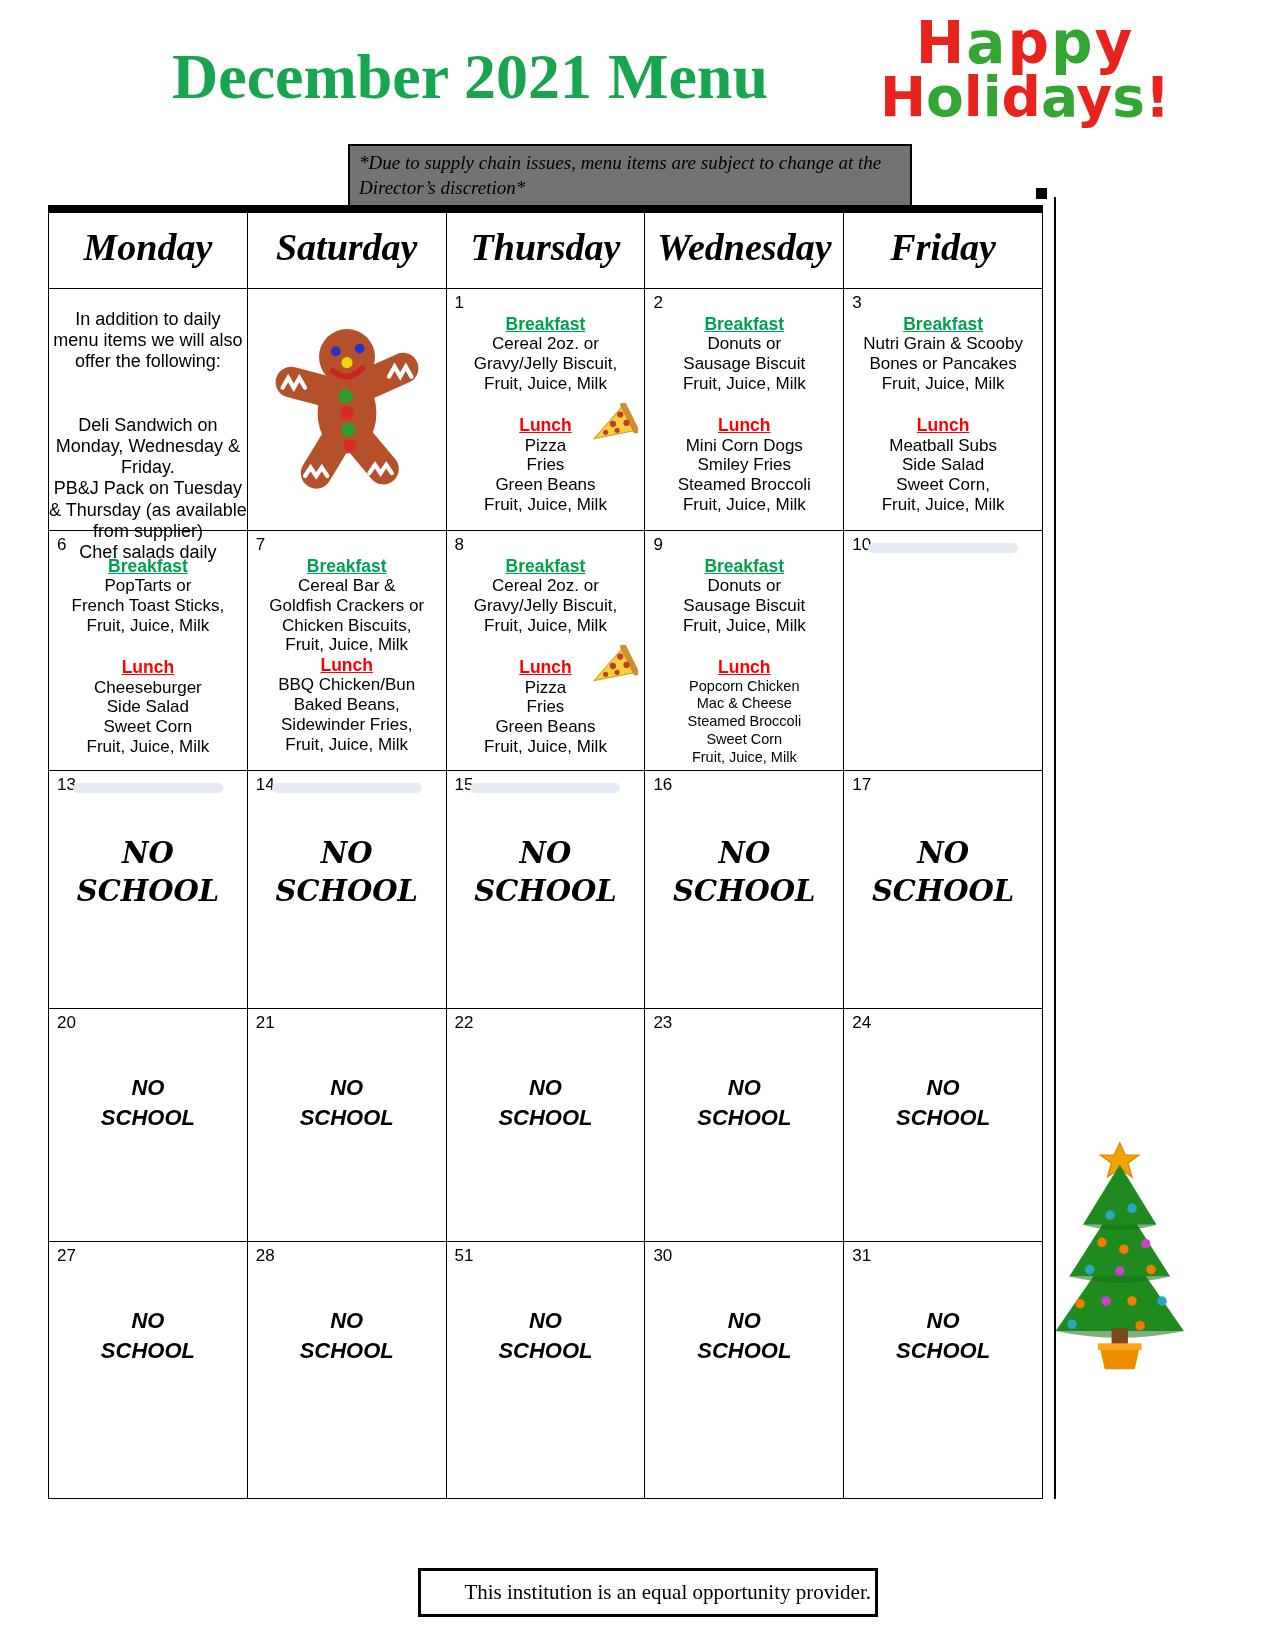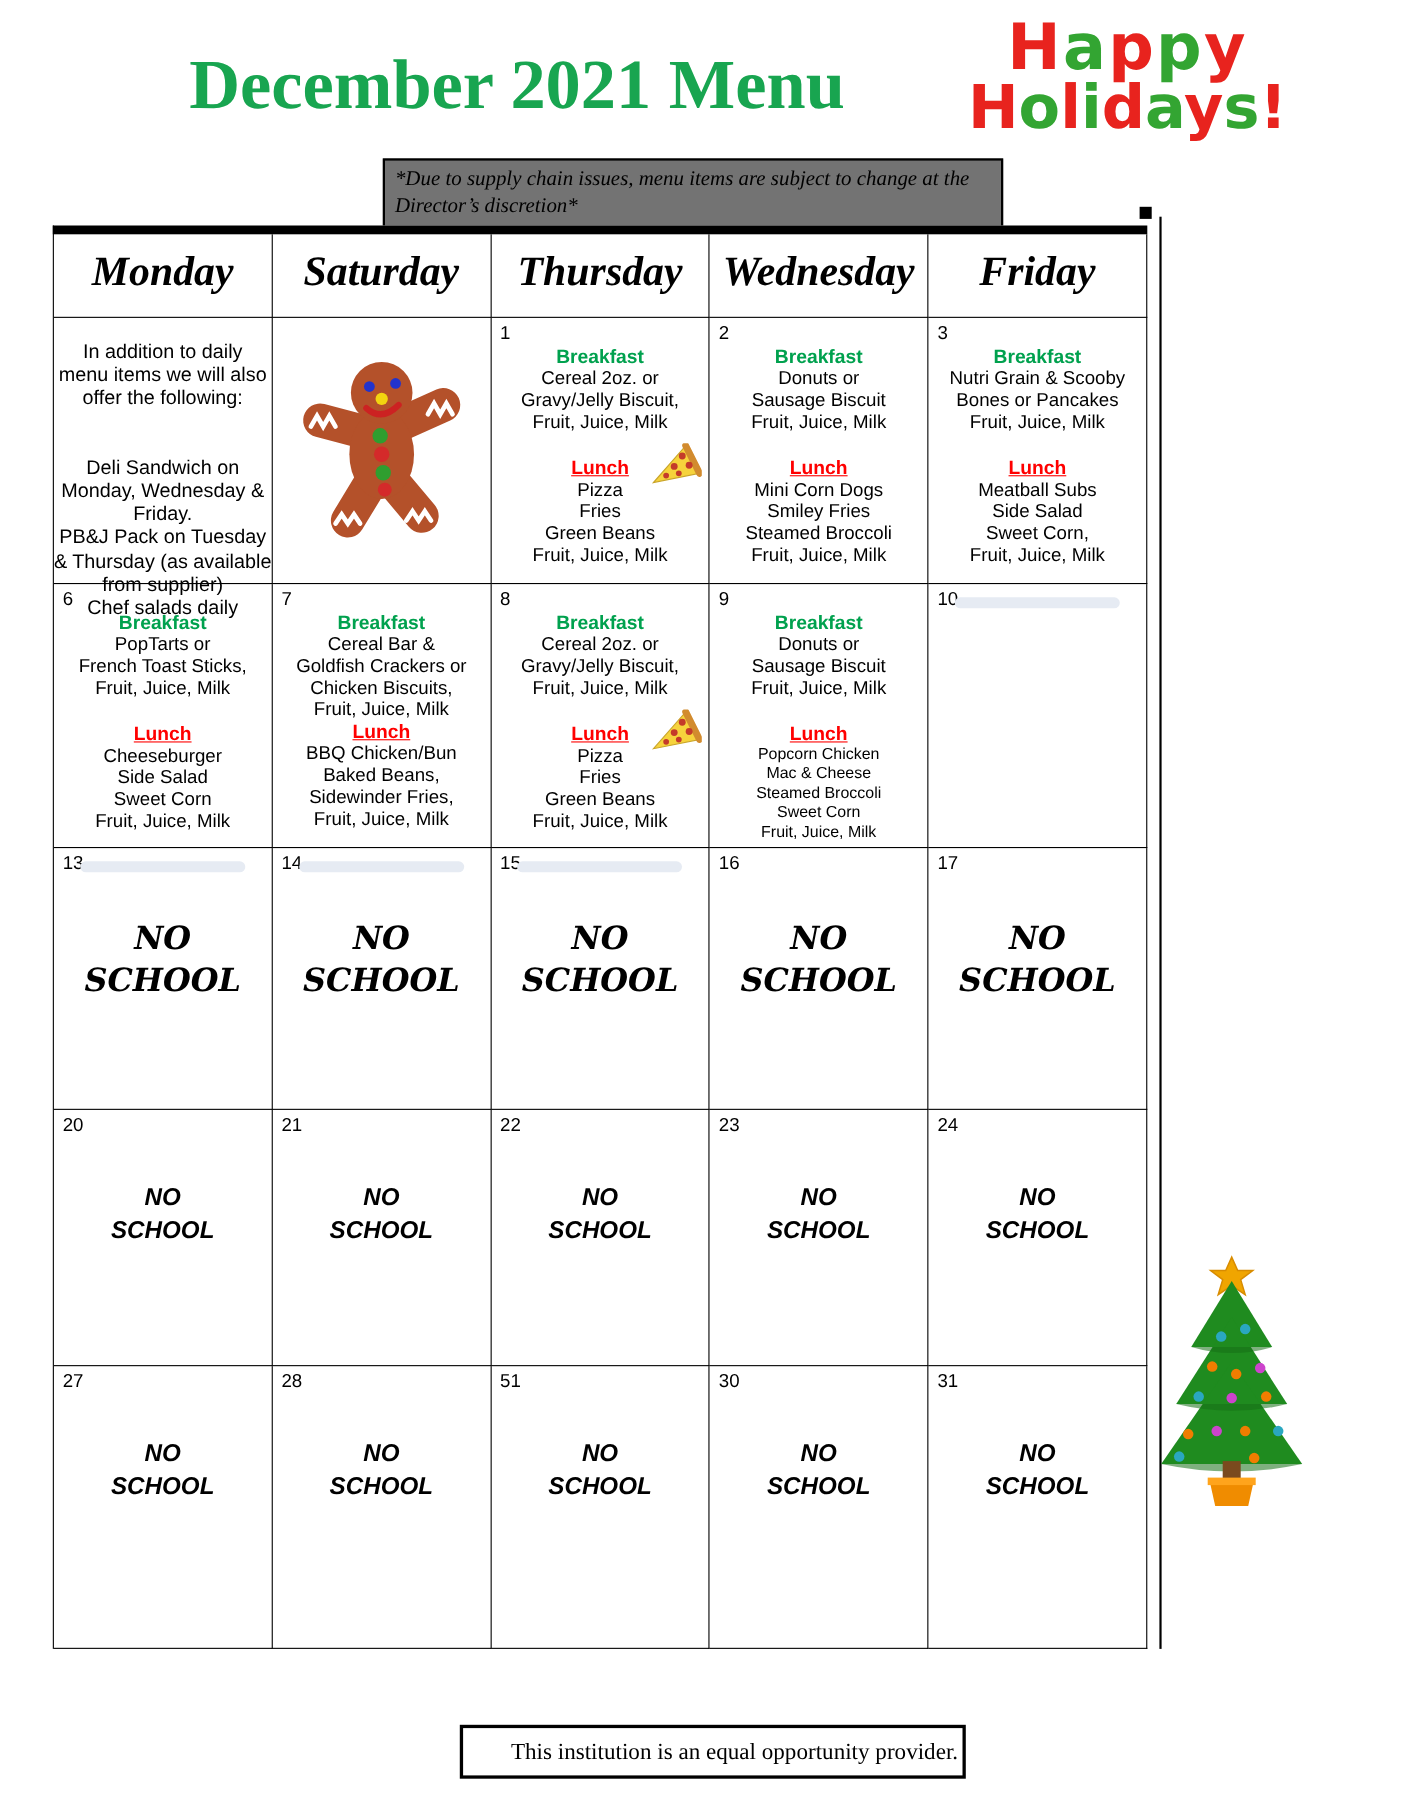--- a/index.html
+++ b/index.html
@@ -19,21 +19,21 @@
 
   .table-wrap{position:absolute;left:48px;top:205px;width:995px;}
   .cal{display:grid;grid-template-columns:repeat(5,1fr);grid-template-rows:76px 242px 240px 238px 233px 257px;
        border-top:8px solid #000;border-left:1px solid #000;background:#fff;}
   .hcell{border-right:1px solid #000;border-bottom:1px solid #000;display:flex;align-items:center;justify-content:center;
          font-family:"Liberation Serif",serif;font-style:italic;font-weight:bold;font-size:38px;padding-bottom:8px;}
   .cell{position:relative;border-right:1px solid #000;border-bottom:1px solid #000;text-align:center;
         font-size:17px;line-height:1.16;}
   .daynum{position:absolute;top:4px;left:8px;font-size:17px;font-weight:normal;}
   .menu-body{padding-top:25px;}
-  .bf-head{color:var(--bf-green,#00a14e);font-weight:bold;font-size:17.5px;}
+  .bf-head{color:var(--bf-green,#00a14e);font-weight:bold;text-decoration:underline;font-size:17.5px;}
   .lunch-head{color:var(--lunch-red,#ff0000);font-weight:bold;text-decoration:underline;font-size:17.5px;}
   .gap{height:22px;}
   .lunch-lines.small{font-size:14.5px;line-height:1.22;}
   .pizza{position:absolute;right:6px;top:114px;}
   .info-body{padding-top:20px;font-size:18px;line-height:1.18;}
   .igap{height:42px;}
   .gb{margin-top:26px;}
   .notice-body{padding-top:52px;font-family:"DejaVu Serif",serif;font-size:29px;line-height:1.32;}
   .ns-serif{padding-top:64px;font-family:"DejaVu Serif",serif;font-style:italic;font-weight:600;font-size:29px;line-height:1.3;}
   .ns-sans{padding-top:64px;font-style:italic;font-weight:bold;font-size:22px;line-height:1.35;}

